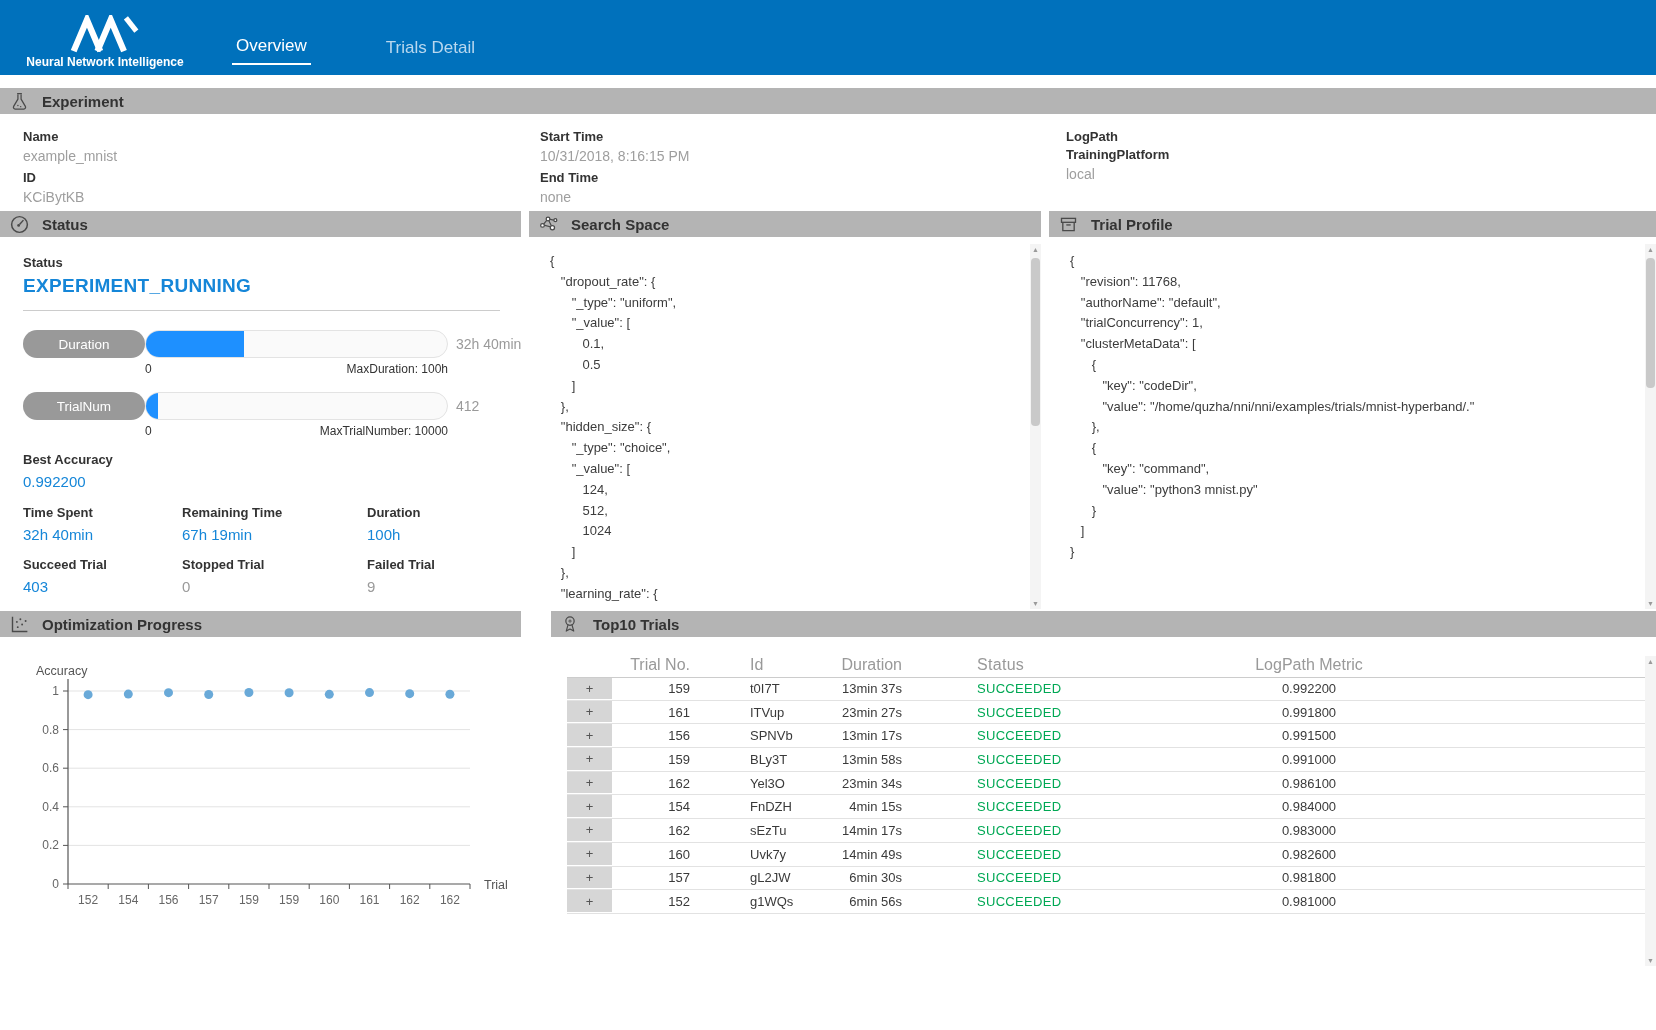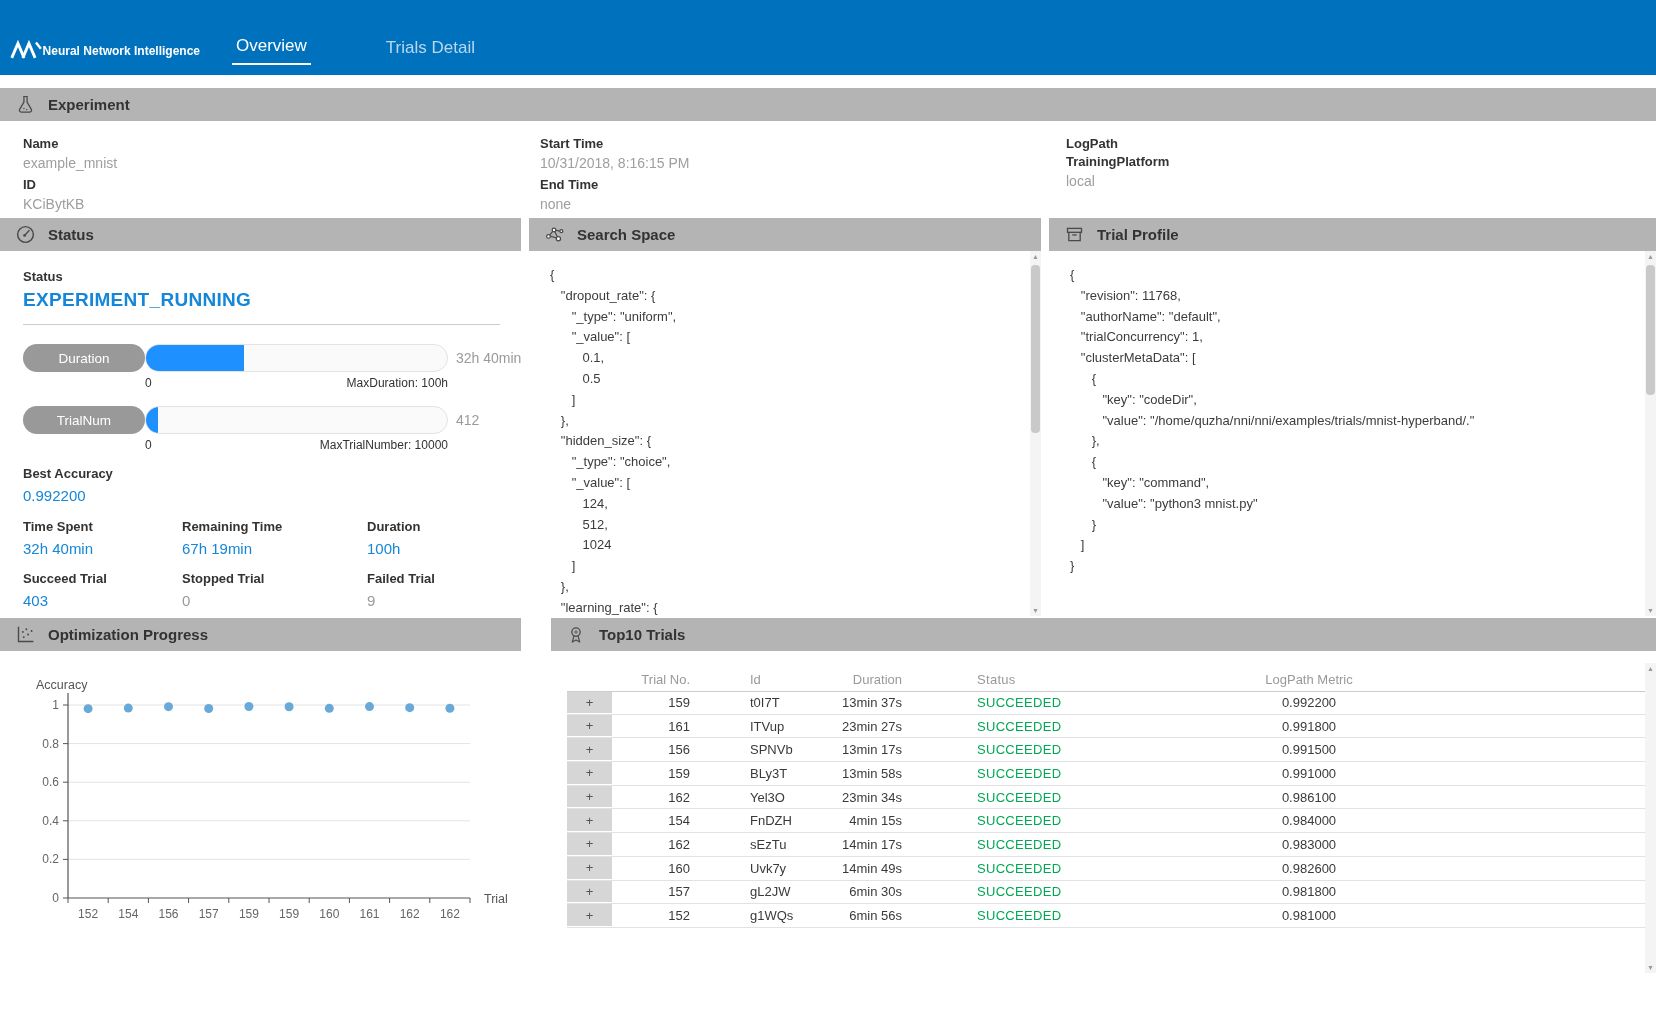--- a/index.html
+++ b/index.html
@@ -2,29 +2,29 @@
 <html><head>
 <meta charset="utf-8">
 <style>
   * { margin:0; padding:0; box-sizing:border-box; }
   html,body { background:#fff; }
   body { font-family:"Liberation Sans", sans-serif; }
   .page { position:relative; width:1656px; height:1030px; overflow:hidden; background:#fff; }
 
   
   .topbar { height:75px; background:#0071bc; display:flex; align-items:flex-end; }
-  .brand-block { width:200px; padding:6px 0 6px 10px; display:flex; flex-direction:row; align-items:center; cursor:pointer; }
+  .brand-block { width:200px; padding:6px 0 6px 10px; display:flex; flex-direction:column; align-items:center; cursor:pointer; }
   .brand-logo { width:74px; height:38px; }
   .brand-text { color:#fff; font-size:12px; font-weight:bold; margin-top:2px; white-space:nowrap; }
   .tabs { display:flex; margin-left:32px; gap:71px; align-items:flex-end; padding-bottom:10px; }
   .tab { font-size:17px; color:#b9d8ef; padding:0 4px 7px 4px; cursor:pointer; }
   .tab.active { color:#fff; border-bottom:2px solid #fff; }
 
   
-  .section-bar { height:33px; background:#b4b4b4; display:flex; align-items:center; padding-left:14px; }
+  .section-bar { height:26px; background:#b4b4b4; display:flex; align-items:center; padding-left:8px; }
   .section-bar .sicon { width:22px; height:22px; margin-right:12px; display:flex; align-items:center; justify-content:center; }
   .section-bar .stitle { font-size:15px; font-weight:bold; color:#333; }
   .gap-row { height:13px; background:#fff; }
 
   
   .exp-content { height:97px; padding:12px 0 0 23px; display:grid; grid-template-columns:517px 526px auto; }
   .field-label { font-size:13px; font-weight:bold; color:#333; margin-top:3px; }
   .field-value { font-size:14px; color:#9e9e9e; margin:4px 0 6px 0; }
 
   
@@ -63,21 +63,21 @@
 
   
   .bottom-row { height:365px; display:grid; grid-template-columns:521px 8px 1fr;gap:11px; }
   .chart-wrap { position:relative; height:334px; }
   .tick { font-size:12px; fill:#666; }
   .axis-label { font-size:12.5px; fill:#555; }
 
   
   .ttable { margin:16px 0 0 16px; width:1085px; }
   .trow, .thead { display:grid; grid-template-columns:45px 92px 128px 80px 212px 370px 1fr; align-items:center; }
-  .thead { height:24px; color:#999; font-size:13px; }
+  .thead { height:24px; color:#999; font-size:16px; }
   .trow { height:23.7px; border-bottom:1px solid #e2e2e2; font-size:13px; color:#3a3a3a; background:#fff; }
   .trow:first-of-type { border-top:1px solid #ccc; }
   .tc.no { text-align:right; padding-right:14px; }
   .tc.id { padding-left:46px; }
   .tc.dur { text-align:right; padding-right:10px; }
   .tc.st { padding-left:65px; color:#00a854; letter-spacing:.3px; }
   .tc.met { text-align:center; }
   .tc.plus { height:100%; background:#d6d6d6; border-bottom:1px solid #fff; display:flex; align-items:center; justify-content:center; color:#555; font-size:13px; cursor:pointer; }
   .thead .tc.plus { background:transparent; border:none; }
   svg.icon { display:block; }

